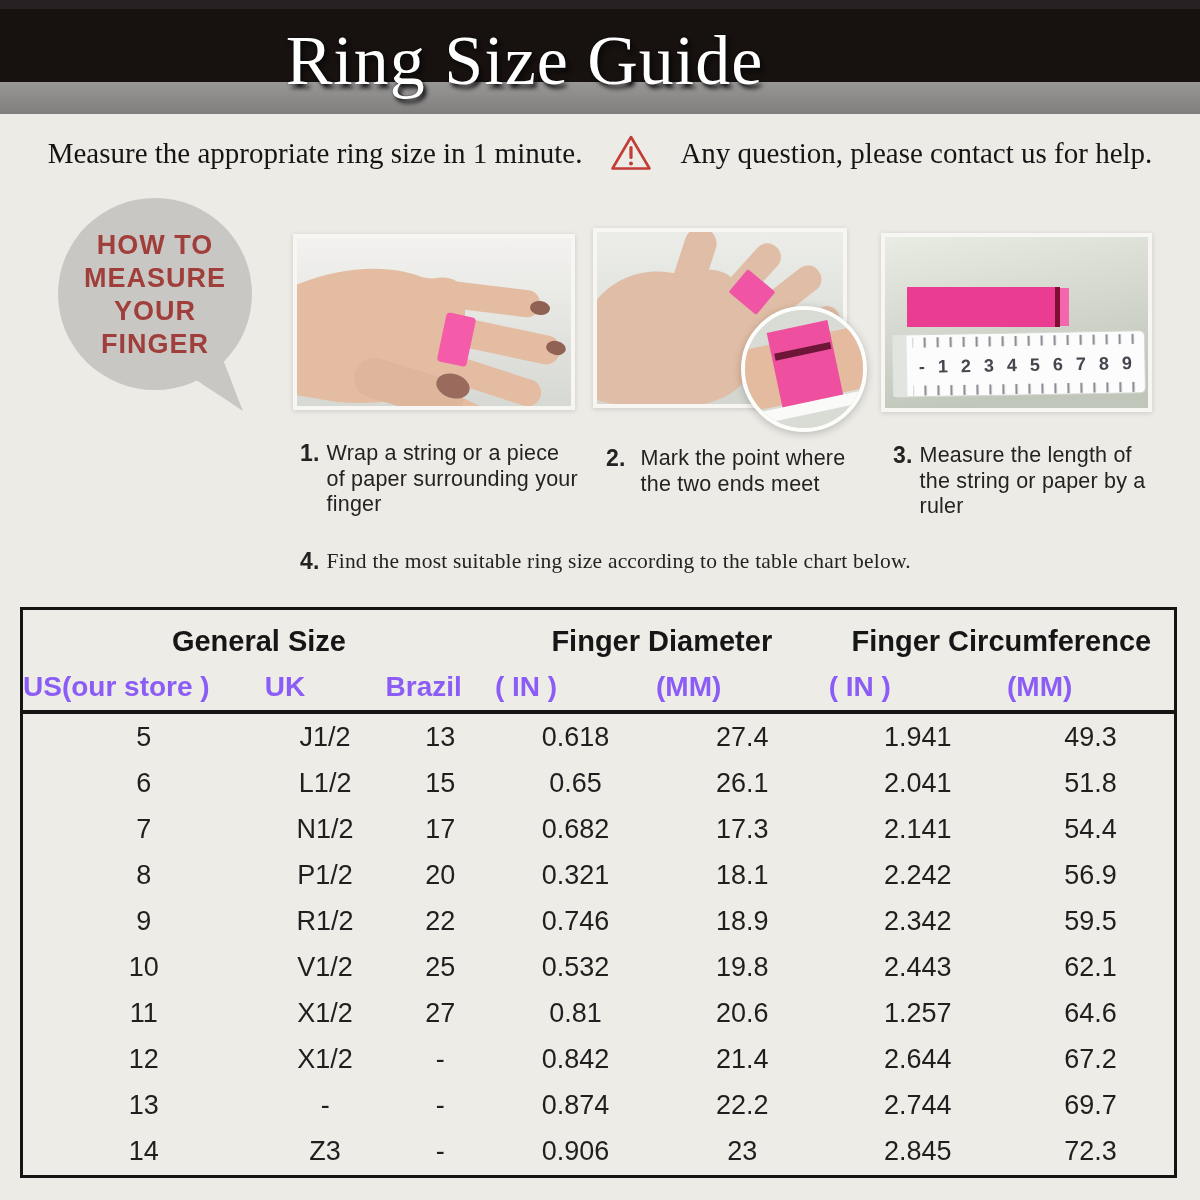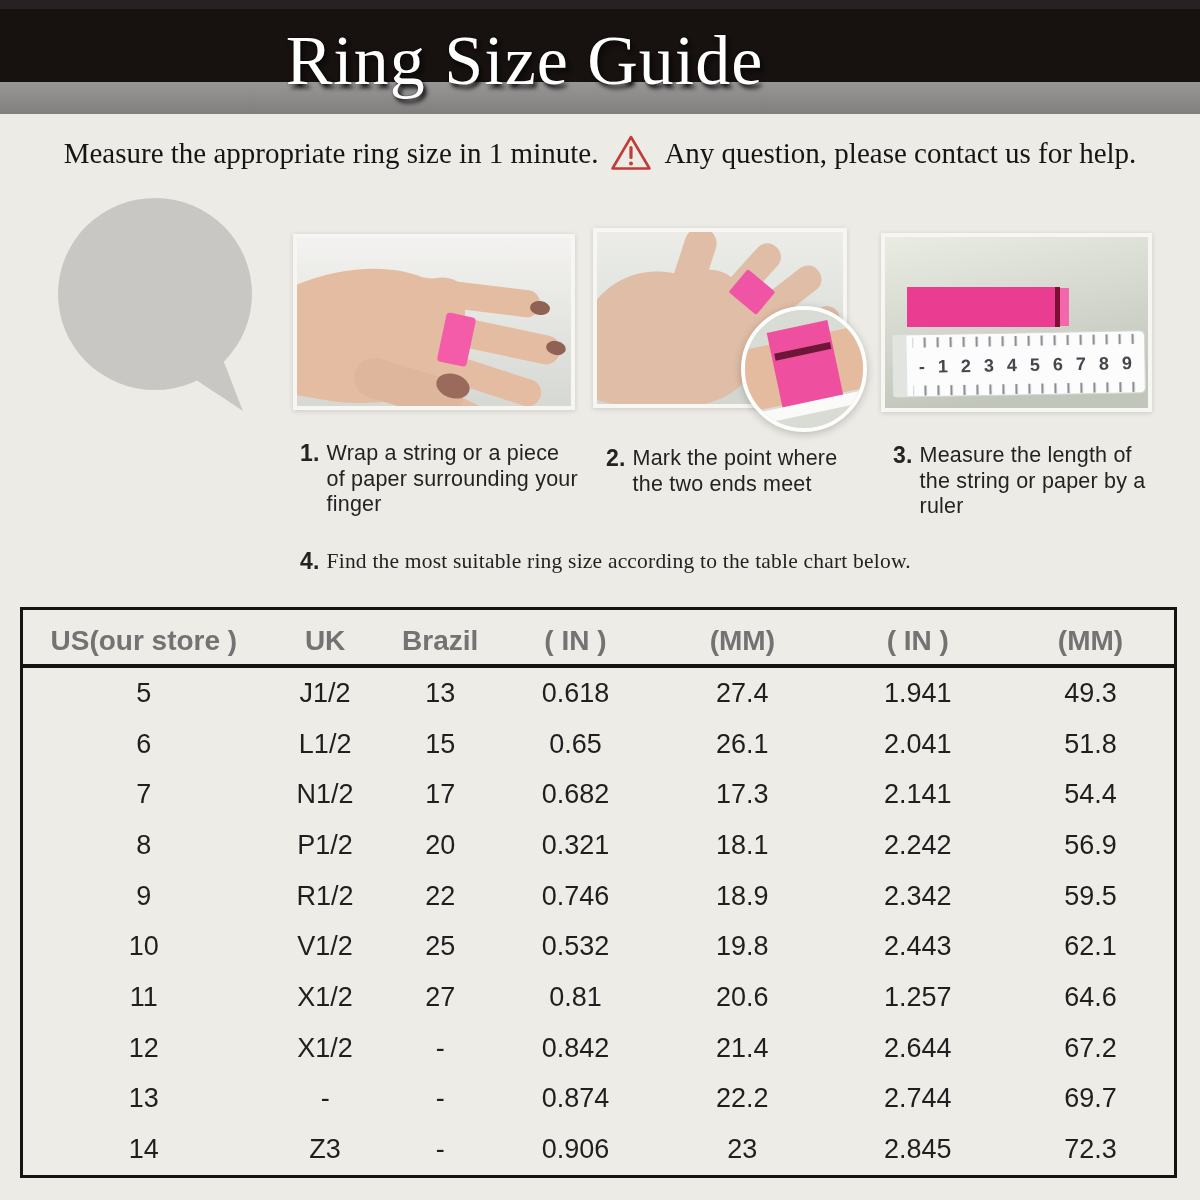--- a/index.html
+++ b/index.html
@@ -11,21 +11,21 @@
   .banner::before{content:"";position:absolute;left:0;top:0;width:100%;height:9px;background:#282123;}
   .stripe{position:absolute;left:0;top:82px;width:1200px;height:32px;
           background:linear-gradient(#999696,#817e7e);}
   .page-title{position:absolute;left:0;top:22px;width:1049px;text-align:center;margin:0;
           font-family:"Liberation Serif",serif;font-weight:400;font-size:70px;line-height:78px;
           color:#ffffff;letter-spacing:1px;
           text-shadow:3px 4px 4px rgba(10,10,10,.95),0 0 2px rgba(0,0,0,.6);}
 
   
   .intro{position:absolute;left:0;top:134px;width:1200px;display:flex;justify-content:center;
-         align-items:center;gap:10px;font-family:"Liberation Serif",serif;font-size:29px;color:#151515;}
+         align-items:center;gap:26px;font-family:"Liberation Serif",serif;font-size:29px;color:#151515;}
   .warn{flex:0 0 auto;margin:0 2px;}
 
   
   .bubble{position:absolute;left:57px;top:197px;width:200px;height:218px;}
   .bubble svg{position:absolute;left:0;top:0;}
   .bubble-text{position:absolute;left:0;top:32px;width:196px;text-align:center;
          font-size:27px;line-height:33px;font-weight:600;letter-spacing:1px;color:#a03e3b;}
 
   .photo{position:absolute;border:4px solid #f7f6f3;box-sizing:border-box;
          box-shadow:0 1px 5px rgba(0,0,0,.14);background:#e4e6e1;}
@@ -40,33 +40,33 @@
          box-shadow:0 2px 8px rgba(0,0,0,.22);}
 
   .ruler-numbers{position:absolute;left:34px;right:16px;top:114px;height:28px;display:flex;
          justify-content:space-between;align-items:center;transform:rotate(-1deg);
          font-weight:bold;font-size:18px;color:#46464e;letter-spacing:0;}
 
   .caption{position:absolute;display:flex;color:#232323;font-size:21.5px;line-height:25.5px;
          letter-spacing:.2px;}
   .caption .num{font-weight:bold;font-size:23px;margin-right:7px;line-height:25.5px;}
   #cap1{left:300px;top:441px;} #cap1 .ctext{width:252px;}
-  #cap2{left:606px;top:446px;} #cap2 .ctext{width:228px;}
+  #cap2{left:606px;top:446px;} #cap2 .ctext{width:228px;margin-left:8px;}
   #cap3{left:893px;top:443px;} #cap3 .ctext{width:240px;}
   #step4{left:300px;top:549px;} #step4 .ctext{width:800px;font-family:Liberation Serif, serif;}
 
   
   .sizetable{position:absolute;left:20px;top:607px;width:1157px;height:571px;box-sizing:border-box;
          border:3px solid #141414;background:#eeece7;display:flex;flex-direction:column;}
   .thead{border-bottom:4px solid #141414;padding-top:8px;}
   .groups{display:grid;grid-template-columns:41% 29% 30%;height:46px;align-items:center;}
   .groups .th{text-align:center;font-weight:bold;font-size:29px;color:#161616;}
   .cols-grid{display:grid;grid-template-columns:21% 10.5% 9.5% 14% 15% 15.5% 14.5%;}
   .subcols{height:46px;align-items:center;}
-  .subcols .th{text-align:center;font-weight:bold;font-size:28px;color:#737373;}
+  .subcols .th{text-align:left;font-weight:bold;font-size:28px;color:#8b5cf6;}
   .tbody{flex:1;display:flex;flex-direction:column;}
   .tbody .tr{flex:1;align-items:center;}
   .tbody .td{text-align:center;font-size:27px;color:#1f1f1f;}
 </style>
 </head>
 <body>
 
 <div class="page">
 
   <div class="banner"></div>
@@ -81,20 +81,26 @@
       <circle cx="21" cy="29.5" r="2" fill="#c23b34"></circle>
     </svg>
     <span>Any question, please contact us for help.</span>
   </div>
 
   <div class="bubble">
     <svg width="200" height="218" viewBox="0 0 200 218">
       <ellipse cx="98" cy="97" rx="97" ry="96" fill="#c9c7c4"></ellipse>
       <path d="M118,168 C148,190 166,200 186,214 C176,190 170,170 160,150 Z" fill="#c9c7c4"></path>
     </svg>
+    <div class="bubble-text">
+      <div>HOW TO</div>
+      <div>MEASURE</div>
+      <div>YOUR</div>
+      <div>FINGER</div>
+    </div>
   </div>
 
   <div class="photo" id="fig1">
     <svg viewBox="0 0 274 168" preserveAspectRatio="none">
       <defs>
         <linearGradient id="g1" x1="0" y1="0" x2="0" y2="1">
           <stop offset="0" stop-color="#f3f2f0"></stop>
             <stop offset="1" stop-color="#d6d8d3"></stop>
         </linearGradient>
       </defs>
@@ -195,20 +201,25 @@
     <span class="num">3.</span>
     <span class="ctext">Measure the length of the string or paper by a ruler</span>
   </div>
   <div class="caption" id="step4">
     <span class="num">4.</span>
     <span class="ctext">Find the most suitable ring size according to the table chart below.</span>
   </div>
 
   <div class="sizetable">
     <div class="thead">
+      <div class="groups">
+        <div class="th">General Size</div>
+        <div class="th">Finger Diameter</div>
+        <div class="th">Finger Circumference</div>
+      </div>
       <div class="cols-grid subcols">
         <div class="th">US(our store )</div>
         <div class="th">UK</div>
         <div class="th">Brazil</div>
         <div class="th">( IN )</div>
         <div class="th">(MM)</div>
         <div class="th">( IN )</div>
         <div class="th">(MM)</div>
       </div>
     </div>

